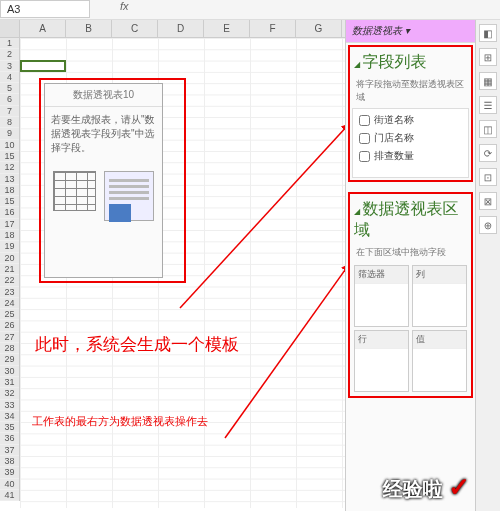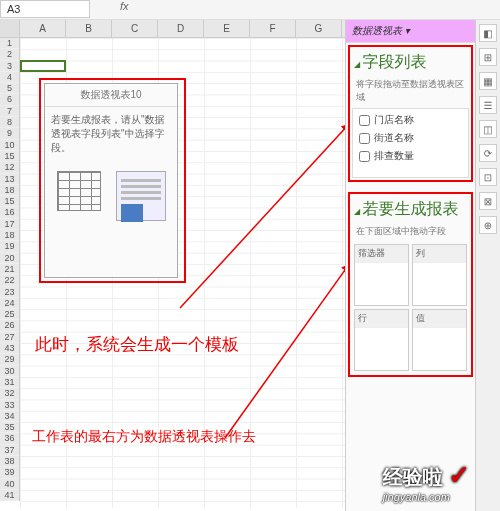--- a/index.html
+++ b/index.html
@@ -19,31 +19,31 @@
     .grid-body { position: relative; height: 470px; }
     .row-headers { position: absolute; left: 0; top: 0; width: 20px; background: #e8e8e8; border-right: 1px solid #ccc; }
     .row-h { height: 11.3px; font-size: 9px; color: #555; text-align: center; line-height: 11px; border-bottom: 1px solid #eee; }
     
     .cells { position: absolute; left: 20px; top: 0; right: 0; bottom: 0; }
     .grid-lines { position: absolute; inset: 0; background-image: linear-gradient(to right, #eee 1px, transparent 1px), linear-gradient(to bottom, #eee 1px, transparent 1px); background-size: 46px 11.3px; }
     
     .active-cell { position: absolute; left: 0px; top: 22px; width: 46px; height: 12px; border: 2px solid #4a7c2a; }
     
     .red-box1 { position: absolute; left: 19px; top: 40px; width: 147px; height: 205px; border: 2px solid #e00; }
-    .pt-placeholder { position: absolute; left: 24px; top: 45px; width: 134px; height: 195px; border: 1px solid #aaa; background: #fafafa; }
+    .pt-placeholder { position: absolute; left: 24px; top: 45px; width: 119px; height: 195px; border: 1px solid #aaa; background: #fafafa; }
     .pt-title { text-align: center; font-size: 10px; color: #777; padding: 4px 0; border-bottom: 1px solid #ddd; }
     .pt-hint { font-size: 10px; color: #666; padding: 6px; line-height: 1.4; }
     .pt-icons { display: flex; gap: 8px; padding: 10px 8px; justify-content: space-around; }
     .pt-icon-table { width: 44px; height: 40px; background: linear-gradient(to bottom, #4a7cc4 0%, #4a7cc4 20%, #cde 20%, #cde 100%); border: 1px solid #888; background-image: linear-gradient(to right, #888 1px, transparent 1px), linear-gradient(to bottom, #888 1px, transparent 1px); background-size: 11px 8px; }
     .pt-icon-form { width: 50px; height: 50px; border: 1px solid #aaa; background: #eef; position: relative; padding: 4px; }
     .pt-icon-form .line { height: 3px; background: #bbb; margin: 3px 0; }
     .pt-icon-form .block { width: 22px; height: 18px; background: #4a7cc4; margin-top: 4px; }
     
     .anno1 { position: absolute; left: 15px; top: 295px; font-size: 17px; color: #e00; font-weight: 500; }
-    .anno2 { position: absolute; left: 12px; top: 390px; font-size: 14px; color: #e00; font-weight: 500; }
+    .anno2 { position: absolute; left: 12px; top: 376px; font-size: 11px; color: #e00; font-weight: 500; }
     
     .arrow1 { position: absolute; left: 150px; top: 80px; width: 190px; height: 200px; pointer-events: none; }
     .arrow1 line { stroke: #e00; stroke-width: 1.5; }
     .arrow2 { position: absolute; left: 200px; top: 220px; width: 140px; height: 190px; pointer-events: none; }
     .arrow2 line { stroke: #e00; stroke-width: 1.5; }
     
     .side-panel { width: 130px; border-left: 1px solid #ccc; background: #fafafa; display: flex; flex-direction: column; }
     .panel-header { font-size: 10px; padding: 4px 6px; color: #333; border-bottom: 1px solid #ddd; background: #f0abfc; font-style: italic; }
     
     .red-box2 { border: 2px solid #e00; margin: 2px; padding: 2px; }
@@ -111,21 +111,21 @@
           <div class="row-h">18</div>
           <div class="row-h">19</div>
           <div class="row-h">20</div>
           <div class="row-h">21</div>
           <div class="row-h">22</div>
           <div class="row-h">23</div>
           <div class="row-h">24</div>
           <div class="row-h">25</div>
           <div class="row-h">26</div>
           <div class="row-h">27</div>
-          <div class="row-h">43</div>
+          <div class="row-h">28</div>
           <div class="row-h">29</div>
           <div class="row-h">30</div>
           <div class="row-h">31</div>
           <div class="row-h">32</div>
           <div class="row-h">33</div>
           <div class="row-h">34</div>
           <div class="row-h">35</div>
           <div class="row-h">36</div>
           <div class="row-h">37</div>
           <div class="row-h">38</div>
@@ -178,35 +178,35 @@
 
   <div class="side-panel">
     <div class="panel-header">数据透视表 ▾</div>
 
     <div class="red-box2">
       <div class="section-title">字段列表</div>
       <div class="section-sub">将字段拖动至数据透视表区域</div>
       <div class="field-box">
         <label class="field-item">
             <input type="checkbox" style="">
-            <span>门店名称</span>
+            <span>街道名称</span>
           </label>
         <label class="field-item">
             <input type="checkbox" style="">
-            <span>街道名称</span>
+            <span>门店名称</span>
           </label>
         <label class="field-item">
             <input type="checkbox" style="">
             <span>排查数量</span>
           </label>
       </div>
     </div>
 
     <div class="red-box2 area-section">
-      <div class="section-title">若要生成报表</div>
+      <div class="section-title">数据透视表区域</div>
       <div class="section-sub">在下面区域中拖动字段</div>
       <div class="area-grid">
         <div class="area-cell">
             <div class="area-label">筛选器</div>
           </div>
         <div class="area-cell">
             <div class="area-label">列</div>
           </div>
         <div class="area-cell">
             <div class="area-label">行</div>
@@ -226,14 +226,13 @@
     <div class="tool-icon">◫</div>
     <div class="tool-icon">⟳</div>
     <div class="tool-icon">⊡</div>
     <div class="tool-icon">⊠</div>
     <div class="tool-icon">⊕</div>
   </div>
 </div>
 
 <div class="watermark">
   <div class="wm1"><span>经验啦</span> <span class="check">✓</span></div>
-  <div class="wm2">jingyanla.com</div>
 </div>
 
 </body></html>

